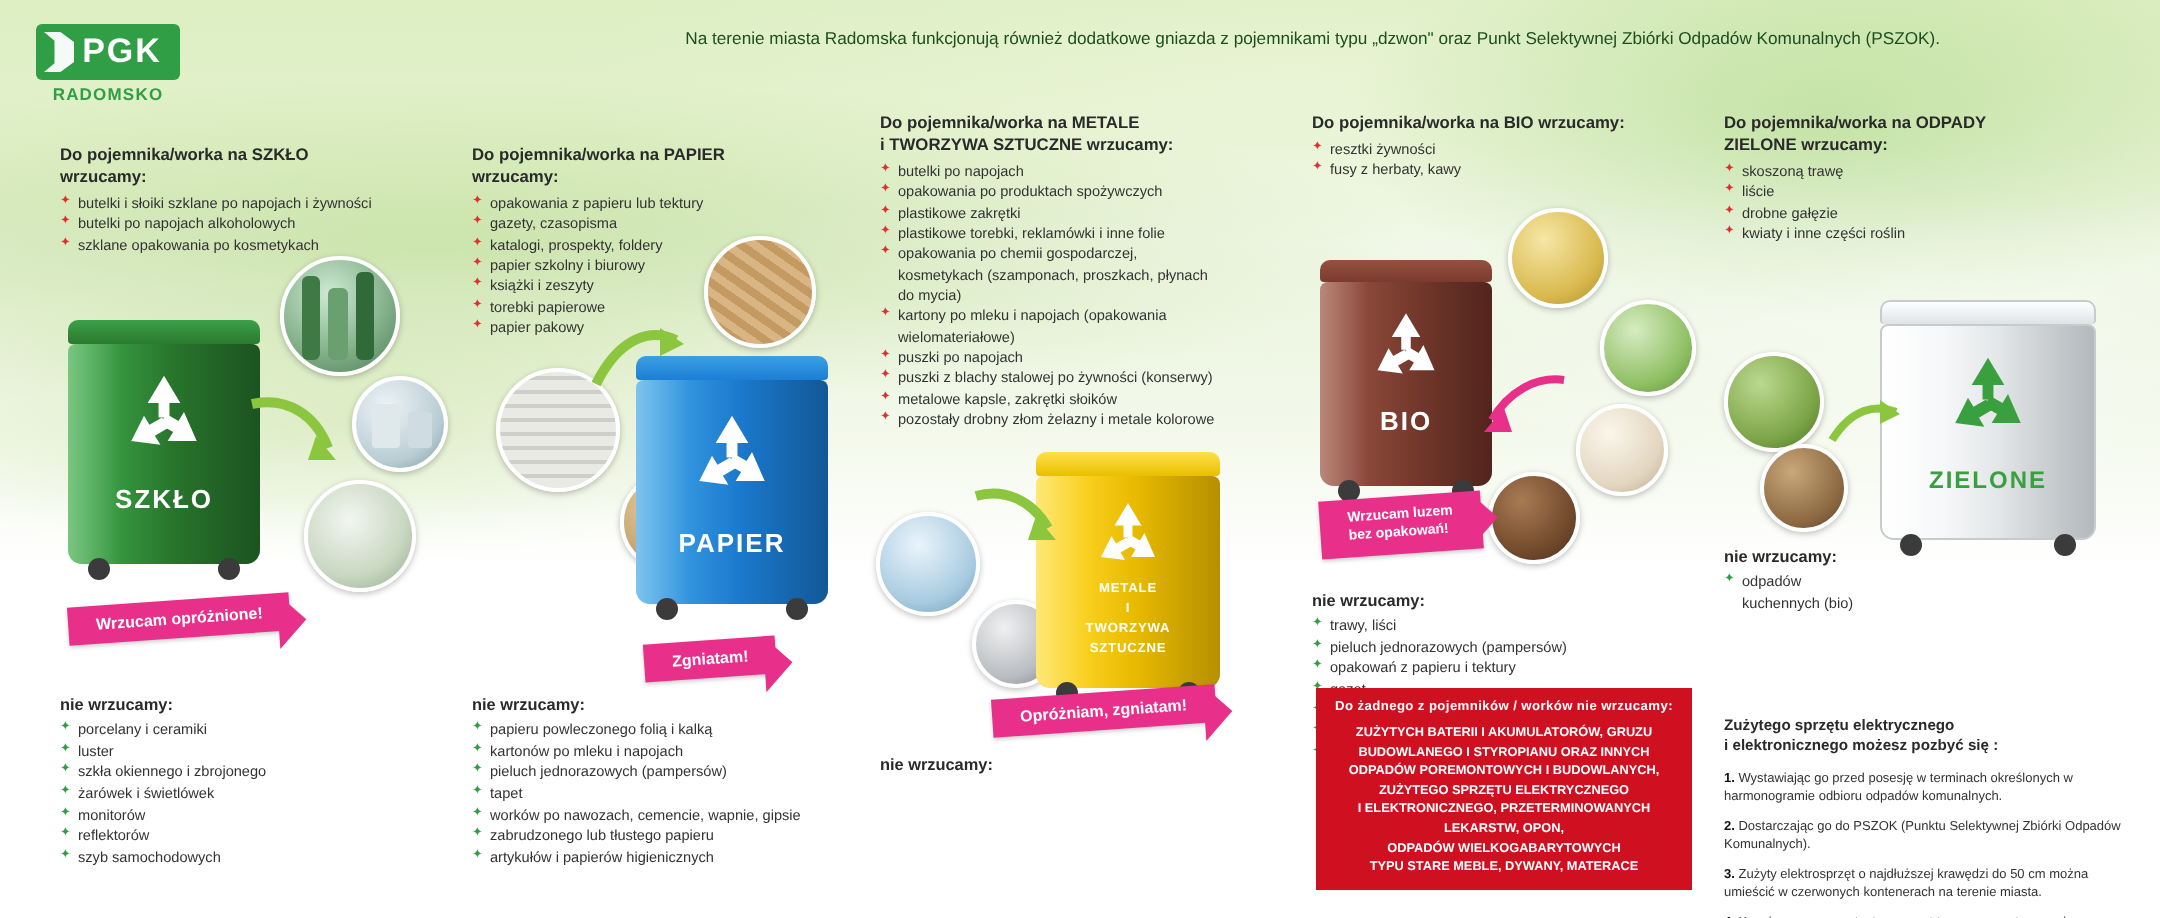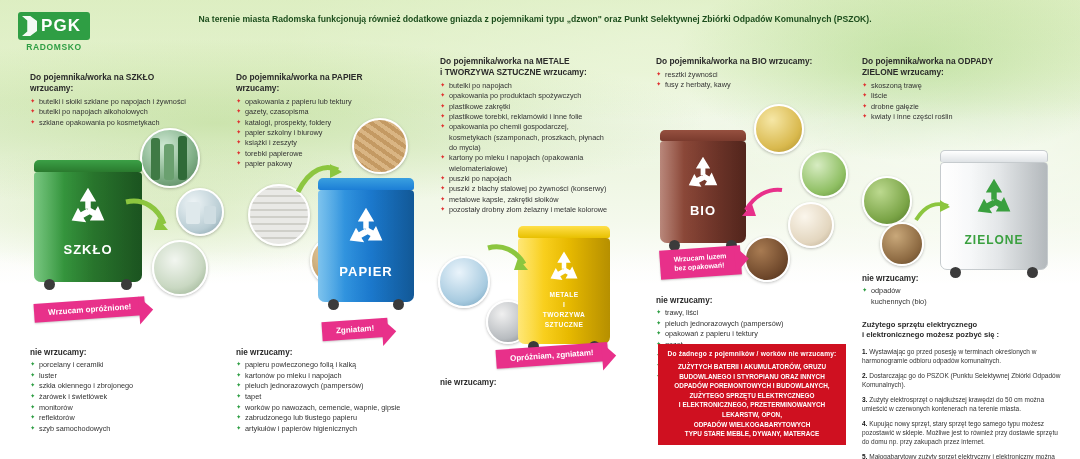--- a/index.html
+++ b/index.html
@@ -41,21 +41,21 @@
   }
   .logo .mark::before{
     content:""; position:absolute; left:4px; top:4px; width:15px; height:20px;
     background:#fff;
     clip-path:polygon(0% 0%,55% 0%,100% 25%,100% 75%,55% 100%,0% 100%,35% 78%,35% 22%);
     opacity:.95;
   }
   .logo .sub { font-size:8.5px; color:#2f9e44; font-weight:bold; letter-spacing:.6px; margin-top:2px; text-align:center; width:72px;}
   .hdr { position:absolute; left:100px; top:14px; width:870px; text-align:center; }
   .hdr .l1 { font-size:8.6px; font-weight:bold; color:#1d4e1d; line-height:1.35; }
-  .hdr .l2 { font-size:8.6px; font-weight:bold; color:#1d4e1d; line-height:1.35; }
+  .hdr .l2 { font-size:8.6px; font-weight:normal; color:#1d4e1d; line-height:1.35;text-align:right; }
 
   
   .col-title { font-size:8.4px; font-weight:bold; color:#2a2a2a; line-height:1.3; }
   ul.li { list-style:none; margin:3px 0 0 0; padding:0; }
   ul.li li { font-size:7.3px; color:#333; line-height:1.42; padding-left:9px; position:relative; }
   ul.li li::before { content:"✦"; position:absolute; left:0; top:-1px; color:#e03131; font-size:6.4px; }
   .ne-title { font-size:8.2px; font-weight:bold; color:#2a2a2a; }
   ul.ne { list-style:none; margin:3px 0 0 0; padding:0; }
   ul.ne li { font-size:7.3px; color:#333; line-height:1.46; padding-left:9px; position:relative; }
   ul.ne li::before { content:"✦"; position:absolute; left:0; top:-1px; color:#2f9e44; font-size:6.4px; }
@@ -85,21 +85,21 @@
   .circ { position:absolute; border-radius:50%; border:2px solid #fff; box-shadow:0 1px 3px rgba(0,0,0,.25); overflow:hidden; }
 
   
   .arrow { position:absolute; }
 
   
   .redbox { position:absolute; background:#cf1020; color:#fff; padding:6px 8px; }
   .redbox .rb-t { font-size:6.6px; font-weight:bold; text-align:center; letter-spacing:.2px; }
   .redbox .rb-b { font-size:6.4px; font-weight:bold; text-align:center; line-height:1.5; margin-top:5px;}
 
-  .elec-title { font-size:7.6px; font-weight:bold; color:#2a2a2a; line-height:1.35;}
+  .elec-title { font-size:7.6px; font-weight:bold; color:#2a2a2a; line-height:1.35;margin-top:38px;}
   .elec p { font-size:6.5px; color:#333; line-height:1.4; margin:6px 0 0 0;}
   .elec p b { color:#111; }
 </style>
 </head>
 <body>
 
 <div id="page">
   <div class="swoosh sw1"></div>
   <div class="swoosh sw2"></div>
   <div class="swoosh sw3"></div>
@@ -134,21 +134,21 @@
     <div style="position:absolute;left:36px;top:6px;width:9px;height:44px;background:#2f6a38;border-radius:3px;"></div>
   </div>
   <div class="circ" style="left:176px; top:188px; width:48px; height:48px;
        background:radial-gradient(circle at 35% 30%, #eef4f6, #b9cdd4 65%, #7e99a3 100%);">
     <div style="position:absolute;left:8px;top:12px;width:14px;height:22px;background:#dfe9ec;border-radius:2px;"></div>
     <div style="position:absolute;left:26px;top:16px;width:12px;height:18px;background:#cfdde2;border-radius:2px;"></div>
   </div>
   <div class="circ" style="left:152px; top:240px; width:56px; height:56px;
        background:radial-gradient(circle at 40% 35%, #f2f6f0, #c9d8c2 60%, #8fa887 100%);"></div>
 
-  <div class="bin" style="left:34px; top:160px; width:108px;">
+  <div class="bin" style="left:34px; top:160px; width:96px;">
     <div class="lid" style="height:12px;background:linear-gradient(180deg,#3ba046,#2a7a2e);"></div>
     <div class="body" style="height:110px;background:linear-gradient(90deg,#3fae4b,#2a7a2e 55%,#1f5f24);">
       <div class="recy" style="top:14px;">
         <svg width="44" height="40" viewBox="0 0 48 44">
           <g fill="#ffffff">
             <path d="M24 2 L33 17 L27 17 L27 25 L21 25 L21 17 L15 17 Z"></path>
             <path d="M6 38 L13 24 L16 29 L23 25 L26 31 L19 35 L22 40 Z"></path>
             <path d="M42 38 L26 38 L29 33 L22 29 L25 23 L32 27 L35 22 Z"></path>
           </g>
         </svg>

